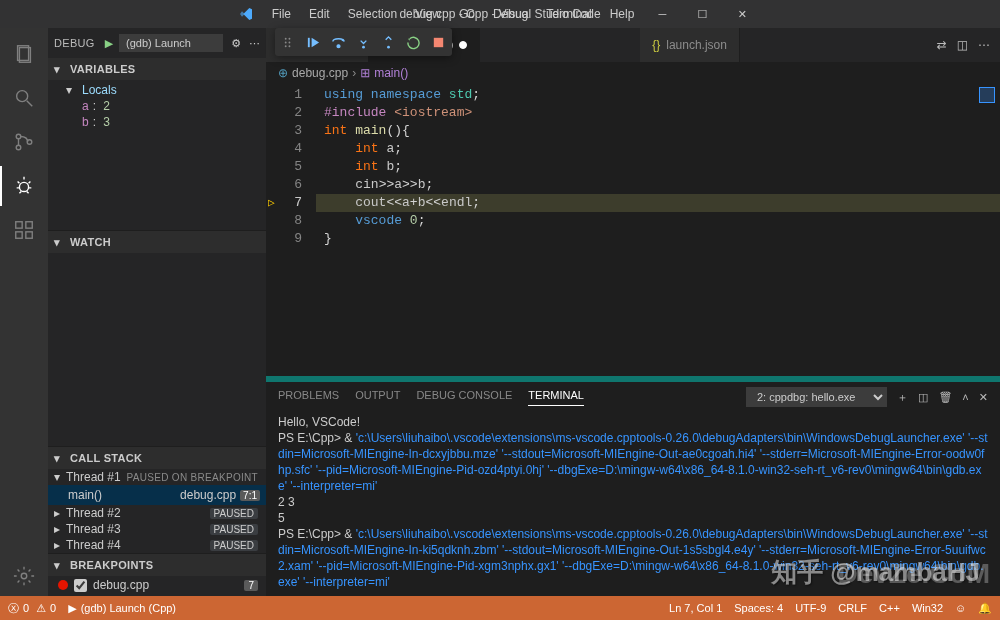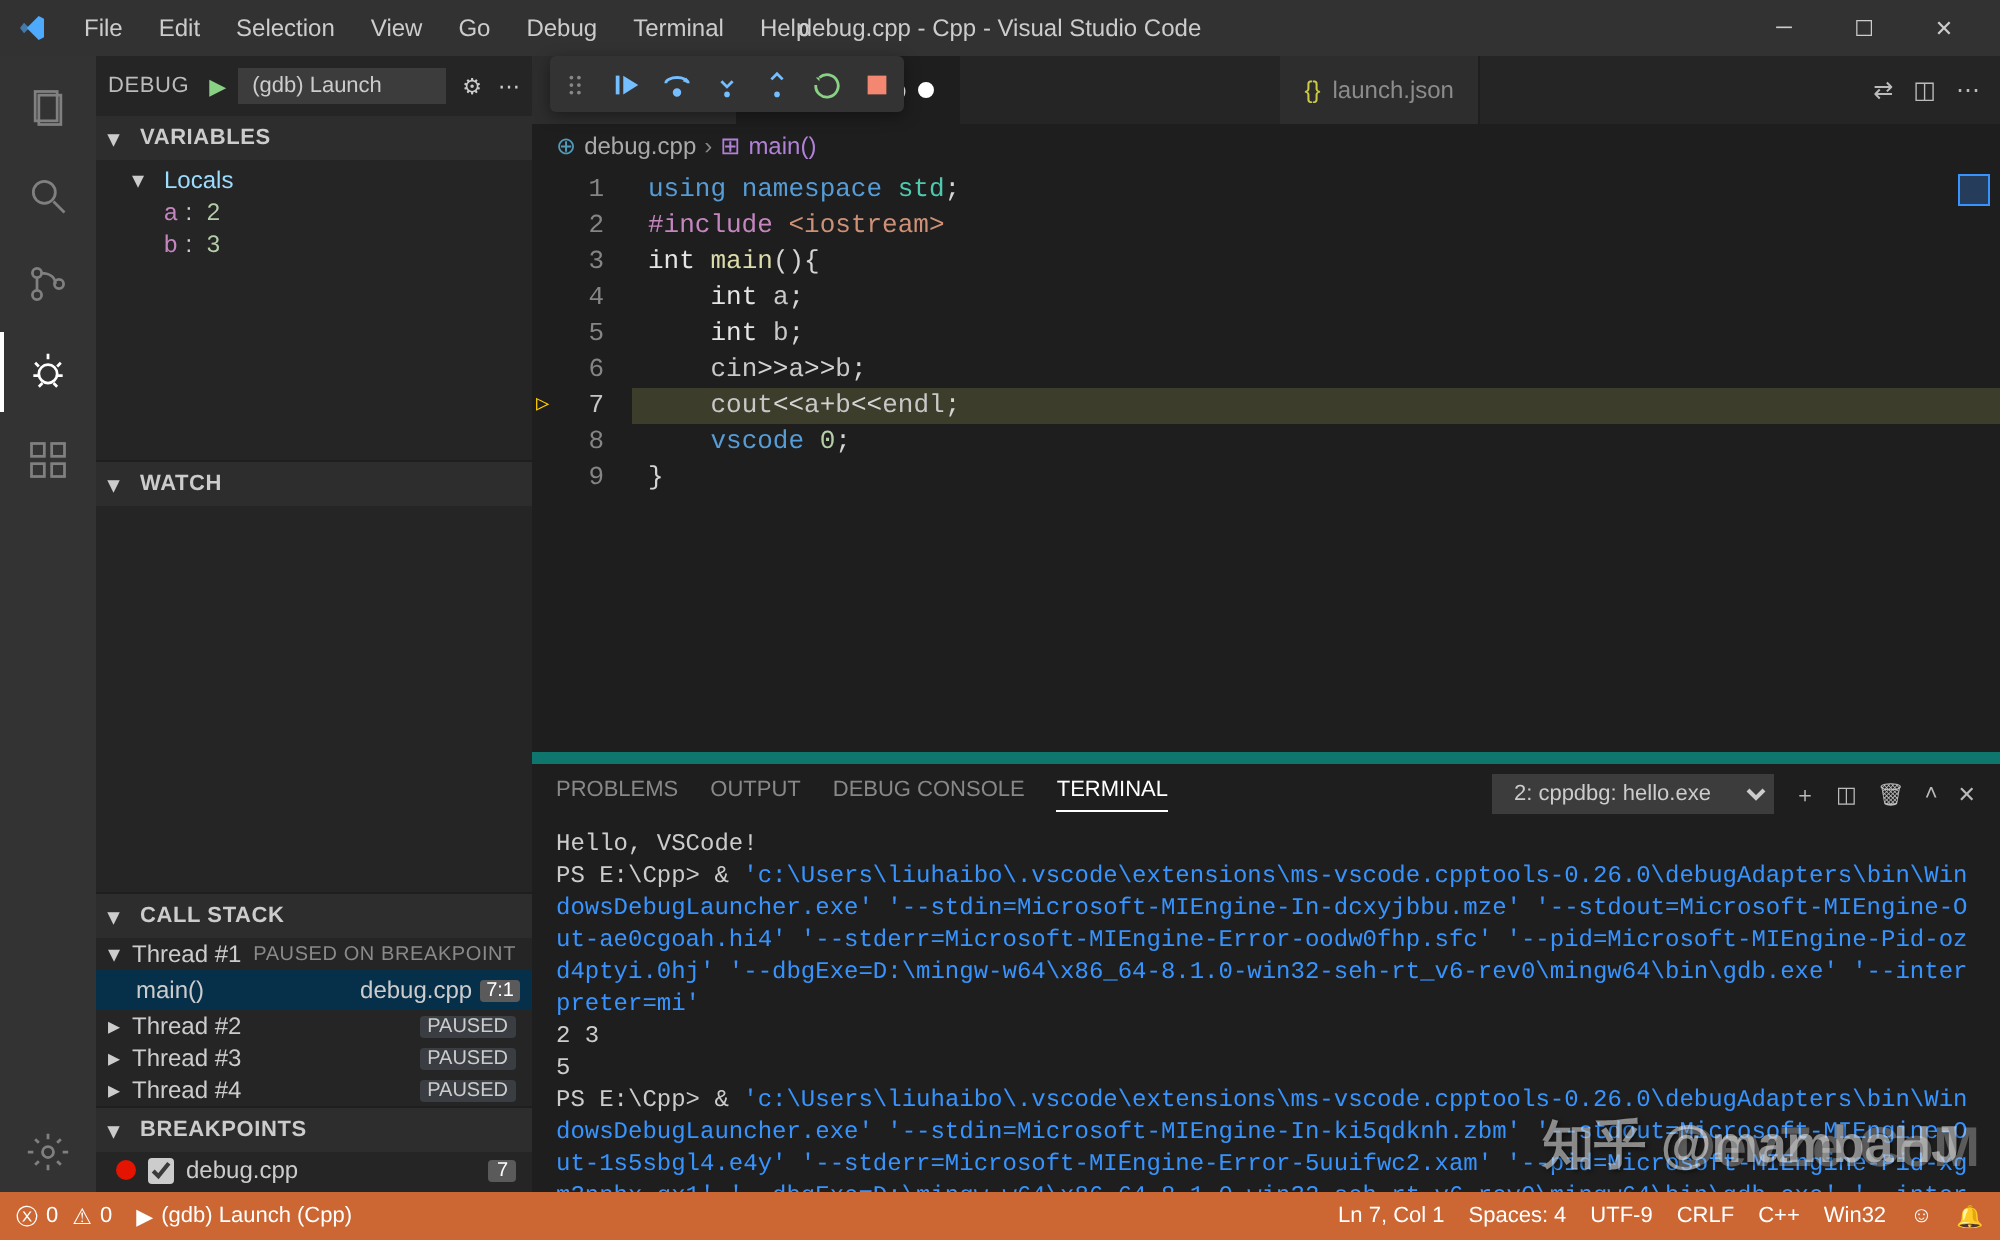--- a/index.html
+++ b/index.html
@@ -3,21 +3,21 @@
   <meta charset="utf-8">
   <style>
     * { margin: 0; padding: 0; box-sizing: border-box; }
     body {
       width: 1000px; height: 620px;
       font-family: -apple-system, BlinkMacSystemFont, "Segoe UI", Helvetica, Arial, sans-serif;
       font-size: 12px;
       background: #1e1e1e; color: #cccccc;
       overflow: hidden; position: relative;
     }
-    .titlebar { height: 28px; background: #323233; display: flex; align-items: center; padding: 0 8px; color: #ccc; justify-content: space-between; }
+    .titlebar { height: 28px; background: #323233; display: flex; align-items: center; padding: 0 8px; color: #ccc; justify-content: center; }
     .titlebar-left { display: flex; align-items: center; gap: 4px; }
     .vslogo { width: 16px; height: 16px; display: flex; align-items: center; justify-content: center; color: #4daafc; }
     .menu-items { display: flex; gap: 2px; margin-left: 6px; }
     .menu-item { padding: 3px 8px; font-size: 12px; color: #ccc; cursor: pointer; }
     .titlebar-center { position: absolute; left: 50%; transform: translateX(-50%); font-size: 12px; color: #ccc; }
     .titlebar-right { display: flex; gap: 0; }
     .win-btn { width: 40px; height: 28px; display: flex; align-items: center; justify-content: center; color: #ccc; cursor: pointer; font-size: 11px; }
 
     .main { display: flex; height: 568px; }
     .activitybar { width: 48px; background: #333333; display: flex; flex-direction: column; align-items: center; padding-top: 6px; justify-content: space-between; }
@@ -86,37 +86,37 @@
     .code-area { display: flex; flex: 1; font-family: Consolas, "Courier New", monospace; font-size: 13px; line-height: 18px; position: relative; }
     .gutter { width: 50px; display: flex; flex-direction: column; align-items: flex-end; padding-top: 2px; }
     .gutter-line { width: 50px; display: flex; align-items: center; justify-content: flex-end; height: 18px; padding-right: 14px; color: #858585; position: relative; }
     .gutter-line.current { color: #c6c6c6; }
     .current-arrow { position: absolute; left: 2px; color: #ffcc00; font-size: 11px; }
     .code { flex: 1; padding-top: 2px; position: relative; }
     .code-line { height: 18px; padding-left: 8px; white-space: pre; }
     .hl-current { background: rgba(255, 255, 136, 0.14); }
     .tok-pp { color: #c586c0; }
     .tok-kw { color: #569cd6; }
-    .tok-type { color: #e5e5e5; }
+    .tok-type { color: #f97316; }
     .tok-id { color: #c8c8c8; }
     .tok-str { color: #ce9178; }
     .tok-fn { color: #dcdcaa; }
     .tok-lit { color: #b5cea8; }
     .tok-pun { color: #d4d4d4; }
     .tok-green { color: #4ec9b0; }
 
     .minimap-decor { position: absolute; right: 6px; top: 4px; width: 14px; height: 14px; background: #3794ff44; outline: 1px solid #3794ff; }
 
     .panel { height: 220px; border-top: 6px solid #0f766e; background: #1e1e1e; display: flex; flex-direction: column; font-size: 12px; }
     .panel-tabs { height: 30px; display: flex; align-items: center; gap: 16px; padding: 0 12px; color: #888; font-size: 11px; }
     .panel-tab { cursor: pointer; padding-bottom: 4px; }
     .panel-tab.active { color: #fff; border-bottom: 1px solid #fff; }
     .panel-right { margin-left: auto; display: flex; align-items: center; gap: 10px; color: #bbb; }
     .panel-select { background: #3c3c3c; color: #ccc; border: 1px solid #3c3c3c; font-size: 11px; padding: 2px 14px 2px 6px; }
-    .term-body { flex: 1; padding: 2px 12px 6px 12px; font-family: Liberation Mono, monospace; font-size: 12px; line-height: 16px; color: #ccc; overflow: hidden; position: relative; }
+    .term-body { flex: 1; padding: 2px 12px 6px 12px; font-family: Liberation Sans, sans-serif; font-size: 12px; line-height: 16px; color: #ccc; overflow: hidden; position: relative; }
     .term-line { white-space: pre-wrap; word-break: break-all; }
     .cyan { color: #3794ff; }
 
     .statusbar { height: 24px; background: #cc6633; color: #fff; display: flex; align-items: center; font-size: 11px; padding: 0 8px; gap: 10px; justify-content: space-between; }
     .status-left, .status-right { display: flex; align-items: center; gap: 12px; }
     .s-item { color: #fff; display: flex; align-items: center; gap: 4px; cursor: pointer; }
 
     .watermark { position: absolute; right: 20px; bottom: 30px; font-size: 26px; color: rgba(255,255,255,0.5); font-weight: 600; pointer-events: none; text-shadow: 1px 1px 2px rgba(0,0,0,0.5); }
     .sitewm { position: absolute; right: 10px; bottom: 30px; font-size: 28px; color: rgba(255,255,255,0.28); pointer-events: none; font-weight: 600; }
   </style>

